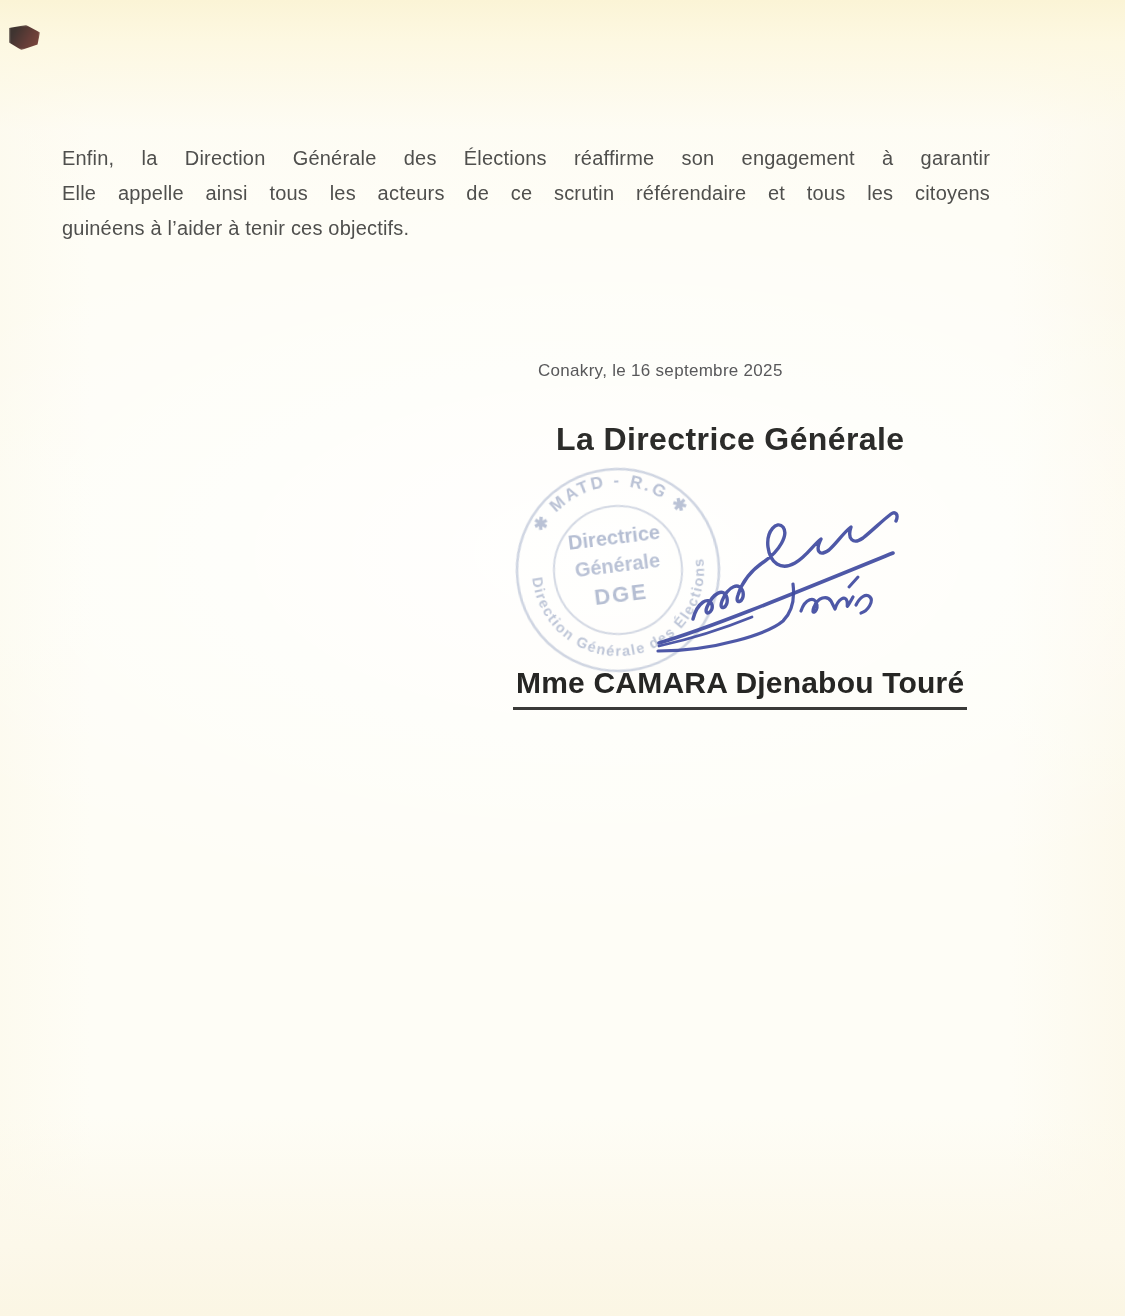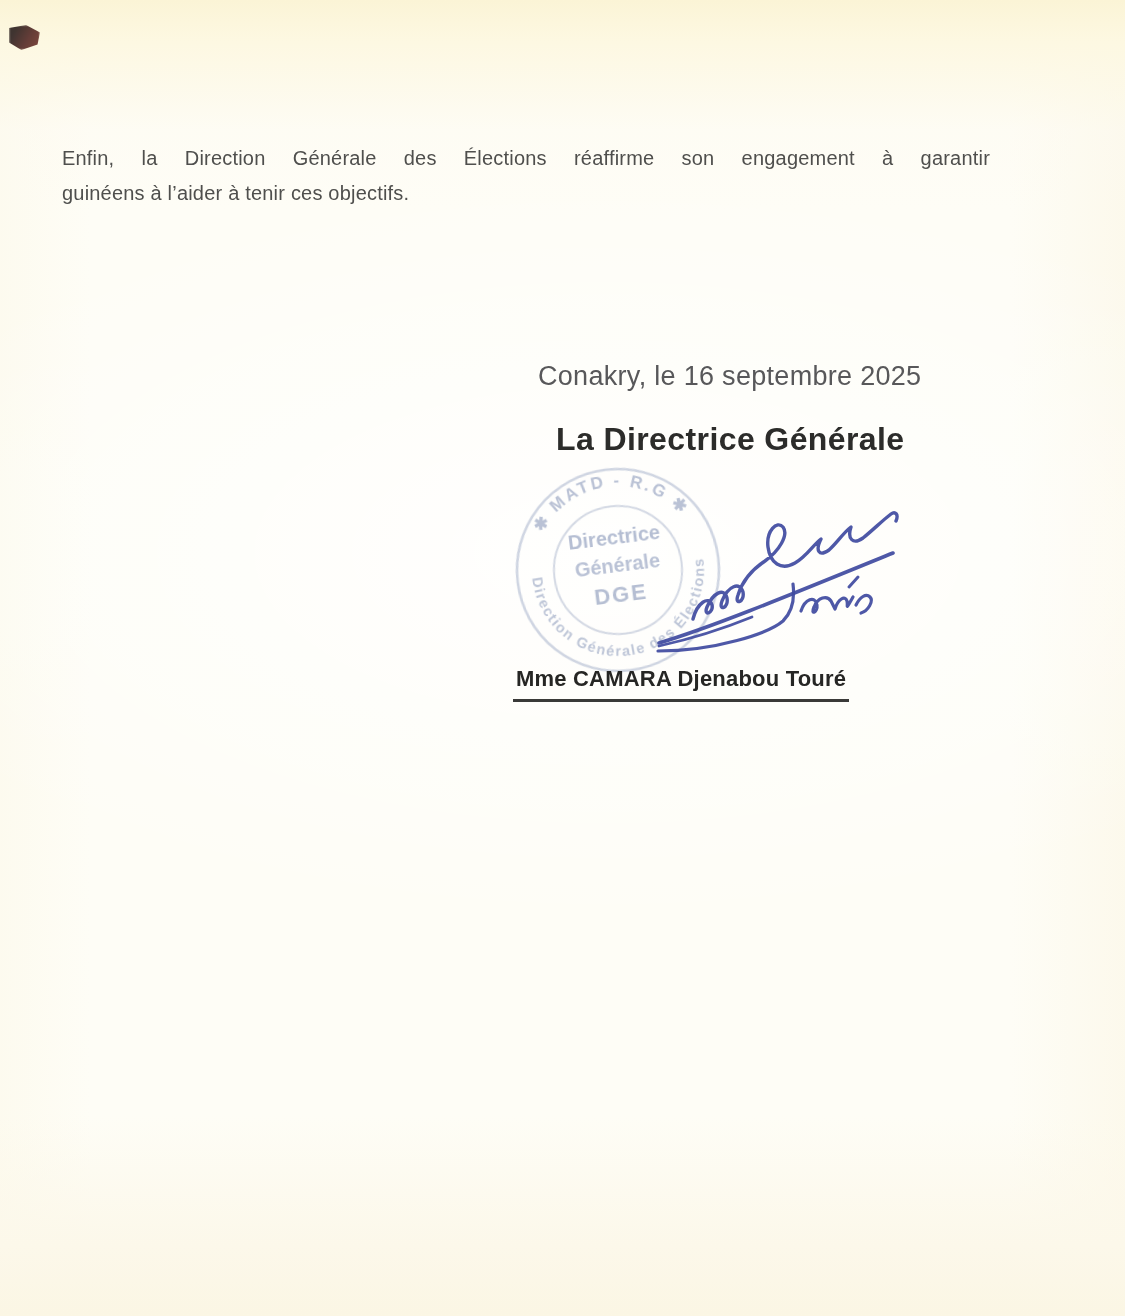--- a/index.html
+++ b/index.html
@@ -23,29 +23,29 @@
     filter:blur(1.1px);opacity:.85;
   }
   .body-par{
     position:absolute;left:62px;top:141px;width:928px;
     color:#4f4f4d;font-size:20px;line-height:35px;letter-spacing:.2px;
   }
   .body-par .jline{text-align:justify;text-align-last:justify;height:35px;}
   .body-par .jline.last{text-align-last:left;}
   .dateline{
     position:absolute;left:538px;top:361px;
-    font-size:27px;color:#58585a;letter-spacing:.3px;white-space:nowrap;
+    font-size:17px;color:#58585a;letter-spacing:.3px;white-space:nowrap;
   }
   .sig-title{
     position:absolute;left:556px;top:421px;
     font-size:32px;font-weight:bold;color:#2c2c2a;letter-spacing:.4px;white-space:nowrap;
   }
   .sig-name{
     position:absolute;left:513px;top:666px;
-    font-size:22px;font-weight:bold;color:#262624;letter-spacing:.2px;white-space:nowrap;
+    font-size:30px;font-weight:bold;color:#262624;letter-spacing:.2px;white-space:nowrap;
     border-bottom:3.5px solid #3a3a38;padding:0 3px 7px 3px;text-align:right;
   }
   .stamp{
     position:absolute;left:502px;top:458px;width:232px;height:224px;
     transform:rotate(-7deg);
     filter:blur(.45px);
     opacity:.9;
   }
   .stamp .ring{stroke:var(--stamp-ink,#9fabc6);fill:none;}
   .stamp .arc-text{
@@ -64,20 +64,21 @@
 </style>
 </head>
 <body>
 
 <div class="page">
 
   <div class="scan-mark"></div>
 
   <div class="body-par">
     <div class="jline">Enfin, la Direction Générale des Élections réaffirme son engagement à garantir</div>
+    <div class="jline">Elle appelle ainsi tous les acteurs de ce scrutin référendaire et tous les citoyens</div>
     <div class="jline last">guinéens à l’aider à tenir ces objectifs.</div>
   </div>
 
   <div class="dateline">Conakry, le 16 septembre 2025</div>
 
   <div class="sig-title">La Directrice Générale</div>
 
   <svg class="stamp" viewBox="0 0 232 224" xmlns="http://www.w3.org/2000/svg">
     <defs>
       <path id="arcTop" d="M 32 112 A 84 84 0 1 1 200 112"></path>

